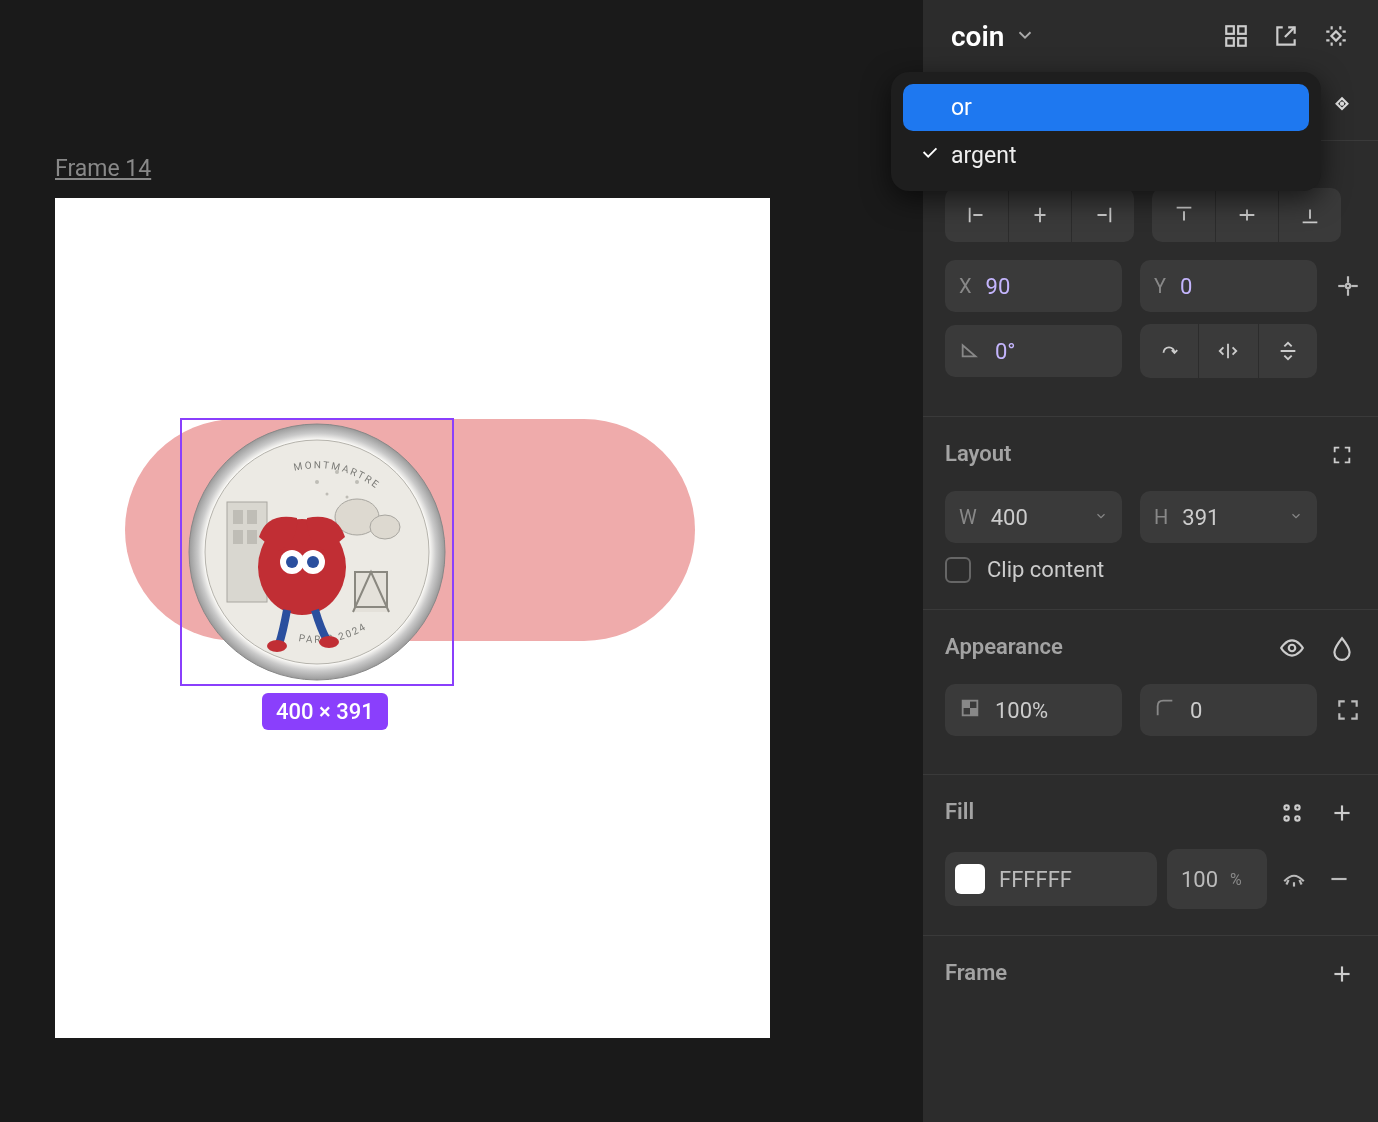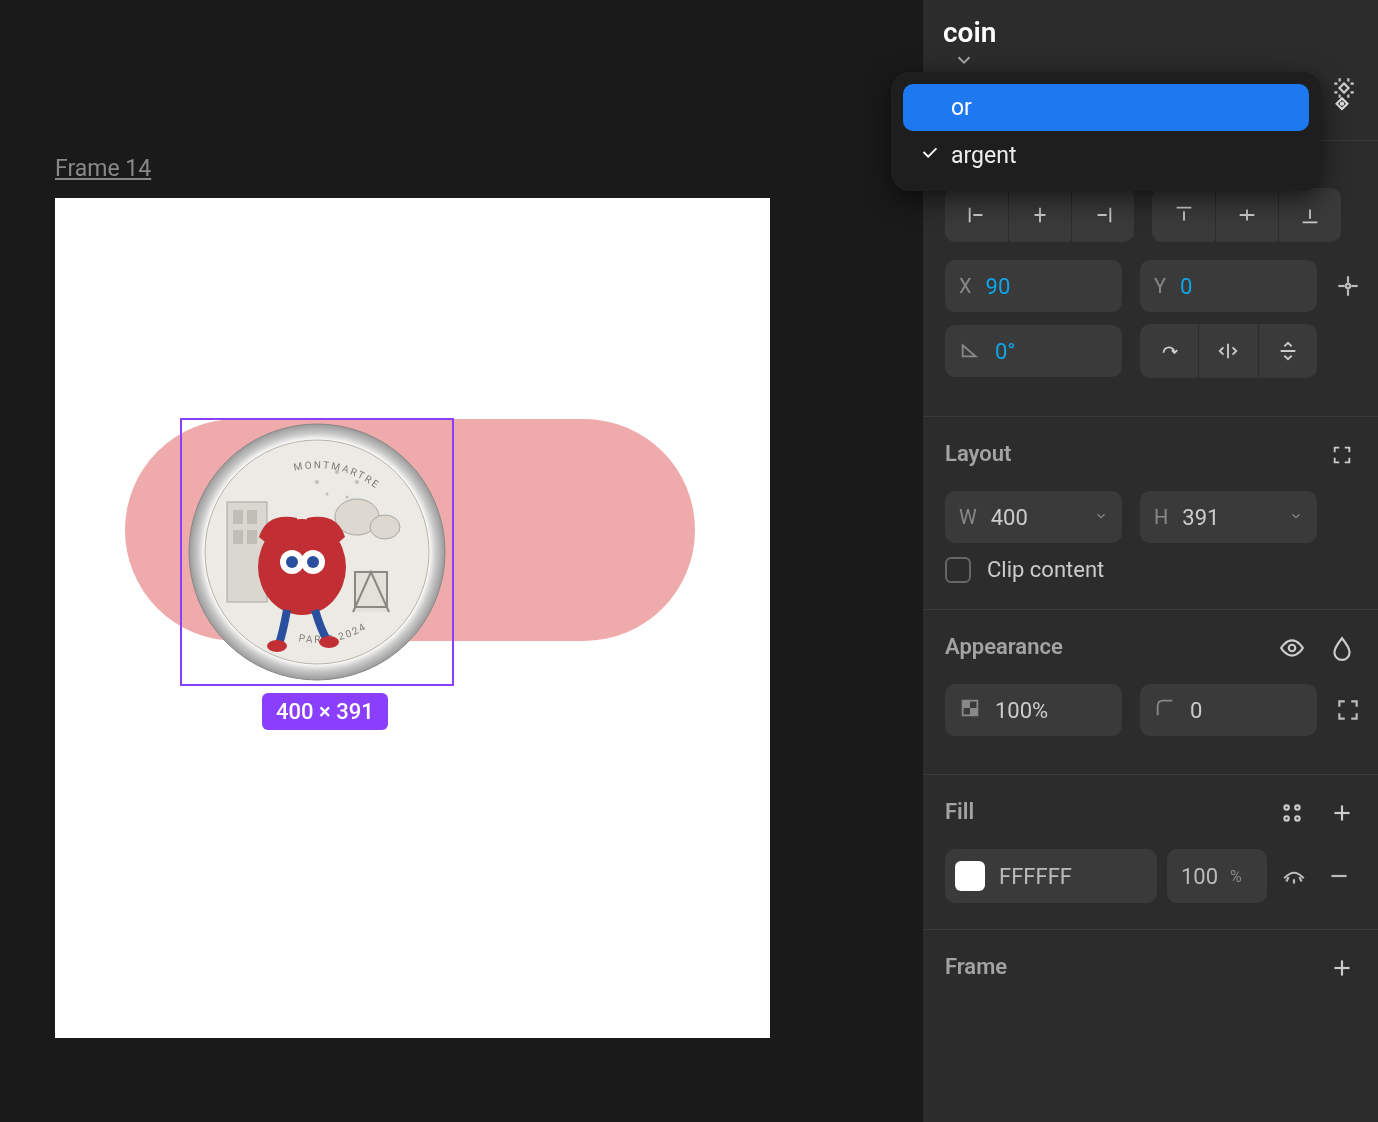--- a/index.html
+++ b/index.html
@@ -76,23 +76,23 @@
 
   .inspector {
     width: 455px;
     background: #2c2c2c;
     display: flex;
     flex-direction: column;
     position: relative;
   }
   .inspector-header {
     display: flex;
-    padding: 16px 20px;
+    align-items: center;
+    padding: 16px 28px;
     height: 72px;
-    flex-direction: column;
   }
   .inspector-title {
     color: #fff;
     font-size: 28px;
     font-weight: 600;
   }
   .chevron-small {
     margin-left: 10px;
     color: #aaa;
     font-size: 14px;
@@ -202,21 +202,21 @@
     height: 52px;
     padding: 0 14px;
     flex: 0 0 177px;
   }
   .input-label {
     color: #888;
     font-size: 20px;
     margin-right: 14px;
   }
   .input-value {
-    color: #0ea5e9;
+    color: #c4b5fd;
     font-size: 22px;
     background: transparent;
     border: none;
     outline: none;
     width: 90px;
   }
   .input-value.num { color: #ccc; }
   .icon-slot {
     width: 36px;
     height: 36px;
@@ -264,21 +264,21 @@
   }
   .fill-value {
     color: #bbb;
     font-size: 22px;
   }
   .pct-box {
     background: #3a3a3a;
     border-radius: 10px;
     display: flex;
     align-items: center;
-    height: 54px;
+    height: 60px;
     padding: 0 14px;
     flex: 0 0 100px;
     gap: 12px;
   }
   .tiny-svg { width: 22px; height: 22px; fill: none; stroke: currentColor; stroke-width: 2; }
   .med-svg { width: 26px; height: 26px; fill: none; stroke: currentColor; stroke-width: 2; }
 </style>
 </head>
 <body>
 

